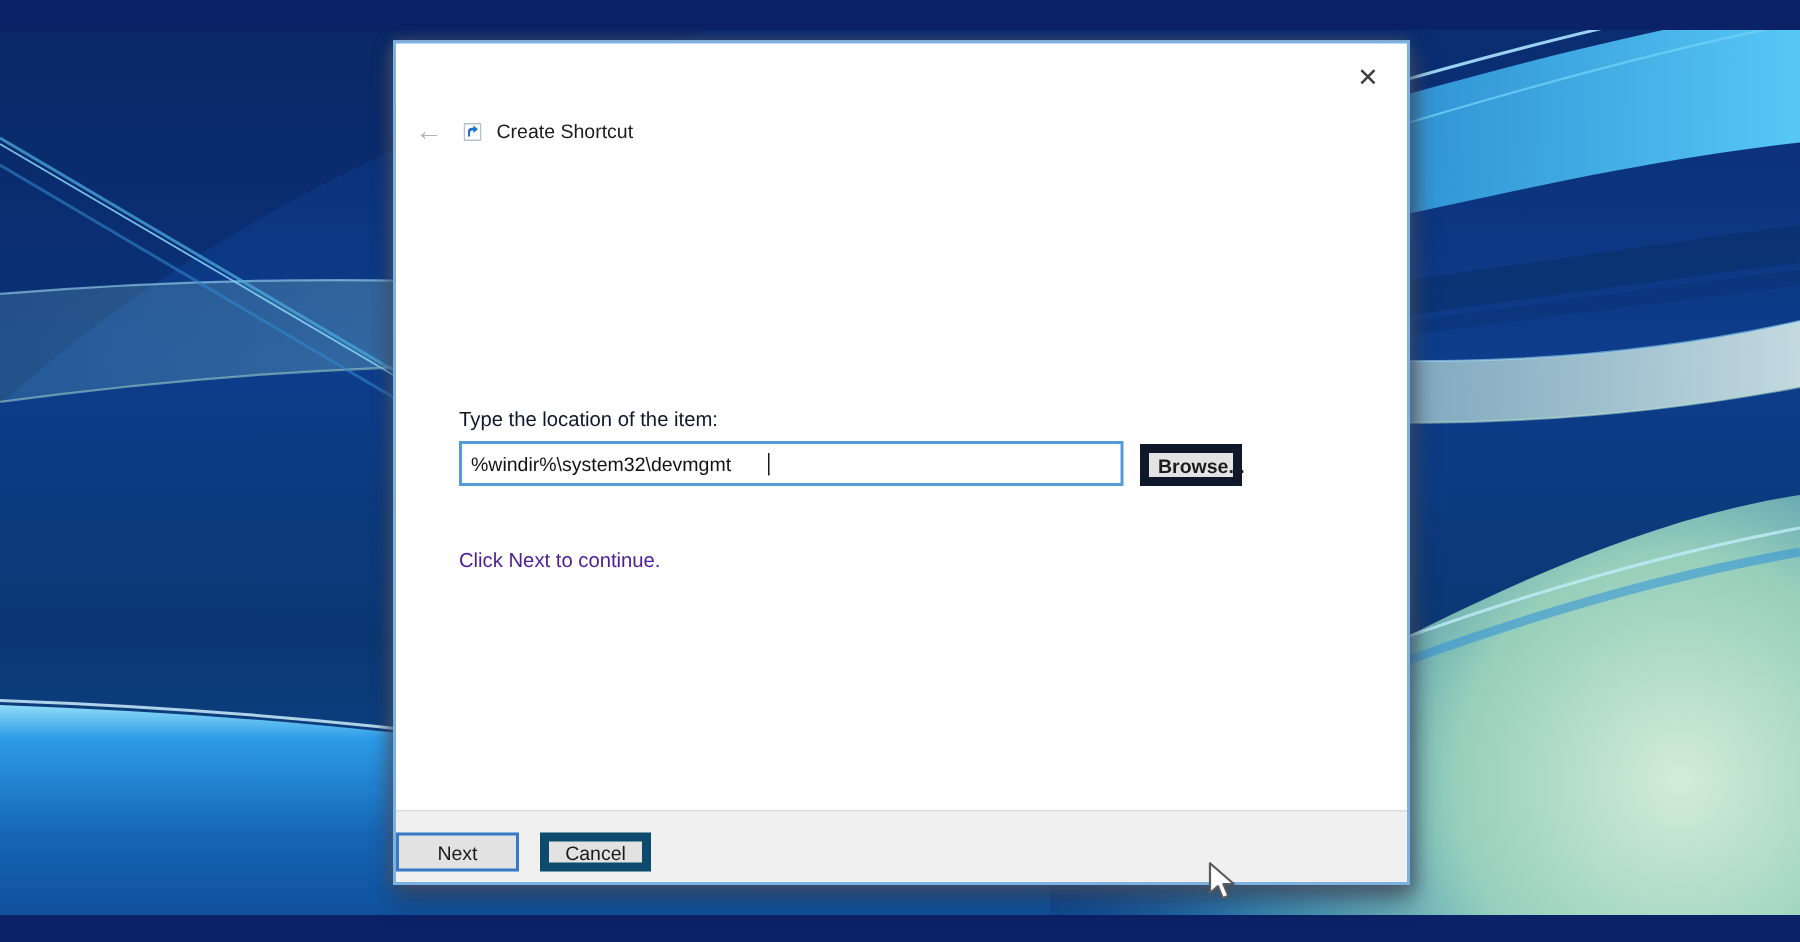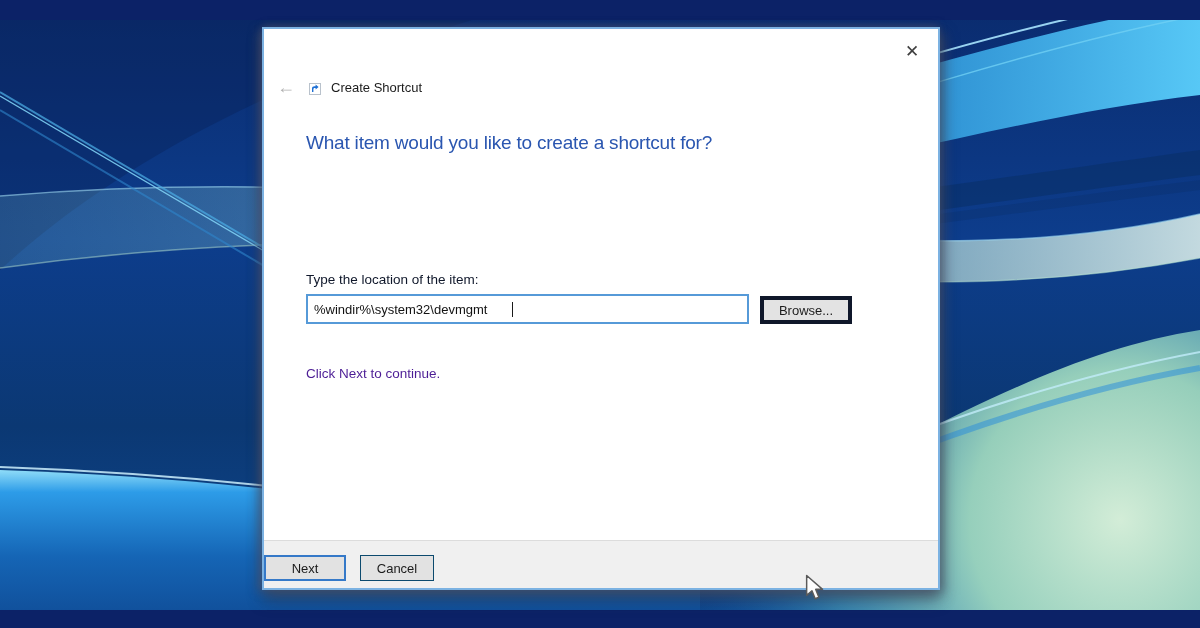--- a/index.html
+++ b/index.html
@@ -42,37 +42,37 @@
     font-size:13.5px;line-height:1.65;color:#1c1c1c;
   }
   .loc-label{position:absolute;left:42px;top:243px;font-size:13.5px;color:#0f172a;}
   .loc-row{position:absolute;left:42px;top:265px;display:flex;align-items:flex-start;}
   .textbox{
     width:443px;height:30px;box-sizing:border-box;border:2px solid #569ad8;background:#fff;
     display:flex;align-items:center;padding:0 6px;font-size:13px;color:#121212;white-space:nowrap;overflow:hidden;gap:24px;
   }
   .caret{display:inline-block;width:1px;height:15px;background:#1a1a1a;margin-left:1px;flex:0 0 auto;}
   .browse-btn{
-    margin-left:11px;margin-top:2px;width:92px;height:28px;box-sizing:border-box;
-    background:#e3e3e3;border:4px solid #0f172a;font-size:13px;color:#1c1c1c;font-family:inherit;cursor:default;
+    margin-left:11px;margin-top:2px;width:68px;height:28px;box-sizing:border-box;
+    background:#e3e3e3;border:6px solid #0f172a;font-size:13px;color:#1c1c1c;font-family:inherit;cursor:default;font-weight:bold;
   }
   .hint{position:absolute;left:42px;top:337px;margin:0;font-size:13.5px;color:#4c1d95;}
 
   .footer{
     position:absolute;left:0;right:0;bottom:0;height:48px;box-sizing:border-box;
     background:#f0f0f0;border-top:1px solid #dcdcdc;
     display:flex;align-items:flex-end;
     padding:0 20px 7px 0;gap:14px;
   }
   .btn{
     height:26px;box-sizing:border-box;background:#e2e2e2;font-size:13px;color:#1a1a1a;
     font-family:inherit;cursor:default;padding:0;
   }
   .next-btn{width:82px;border:2px solid #3579c8;}
-  .cancel-btn{width:74px;border:1px solid #0c4a6e;}
+  .cancel-btn{width:74px;border:6px solid #0c4a6e;}
 
   
   .cursor{position:absolute;left:805px;top:574px;z-index:6;}
 </style>
 </head>
 <body>
 
 <svg class="wallpaper" viewBox="0 0 1200 628" preserveAspectRatio="none" aria-hidden="true">
   <defs>
     <linearGradient id="base" x1="0" y1="0" x2="0" y2="1">
@@ -147,21 +147,20 @@
     </button>
     <span class="app-icon">
       <svg viewBox="0 0 12 12" width="12" height="12" aria-hidden="true">
         <rect x="0.5" y="0.5" width="11" height="11" fill="#ffffff" stroke="#b9c2cc"></rect>
         <path d="M3,9 L3,5.5 C3,4 4,3.2 5.6,3.2 L6.6,3.2 L6.6,1.6 L9.6,4.1 L6.6,6.6 L6.6,5 L5.8,5 C4.7,5 4.4,5.6 4.4,6.4 L4.4,9 Z" fill="#1d6fd4"></path>
       </svg>
     </span>
     <span class="dlg-title">Create Shortcut</span>
   </div>
 
-  <h1 class="heading">What item would you like to create a shortcut for?</h1>
 
 
   <div class="loc-label">Type the location of the item:</div>
 
   <div class="loc-row">
     <div class="textbox" role="textbox">
       <span>%windir%\system32\devmgmt</span>
       <span class="caret"></span>
     </div>
     <button class="browse-btn">Browse...</button>

